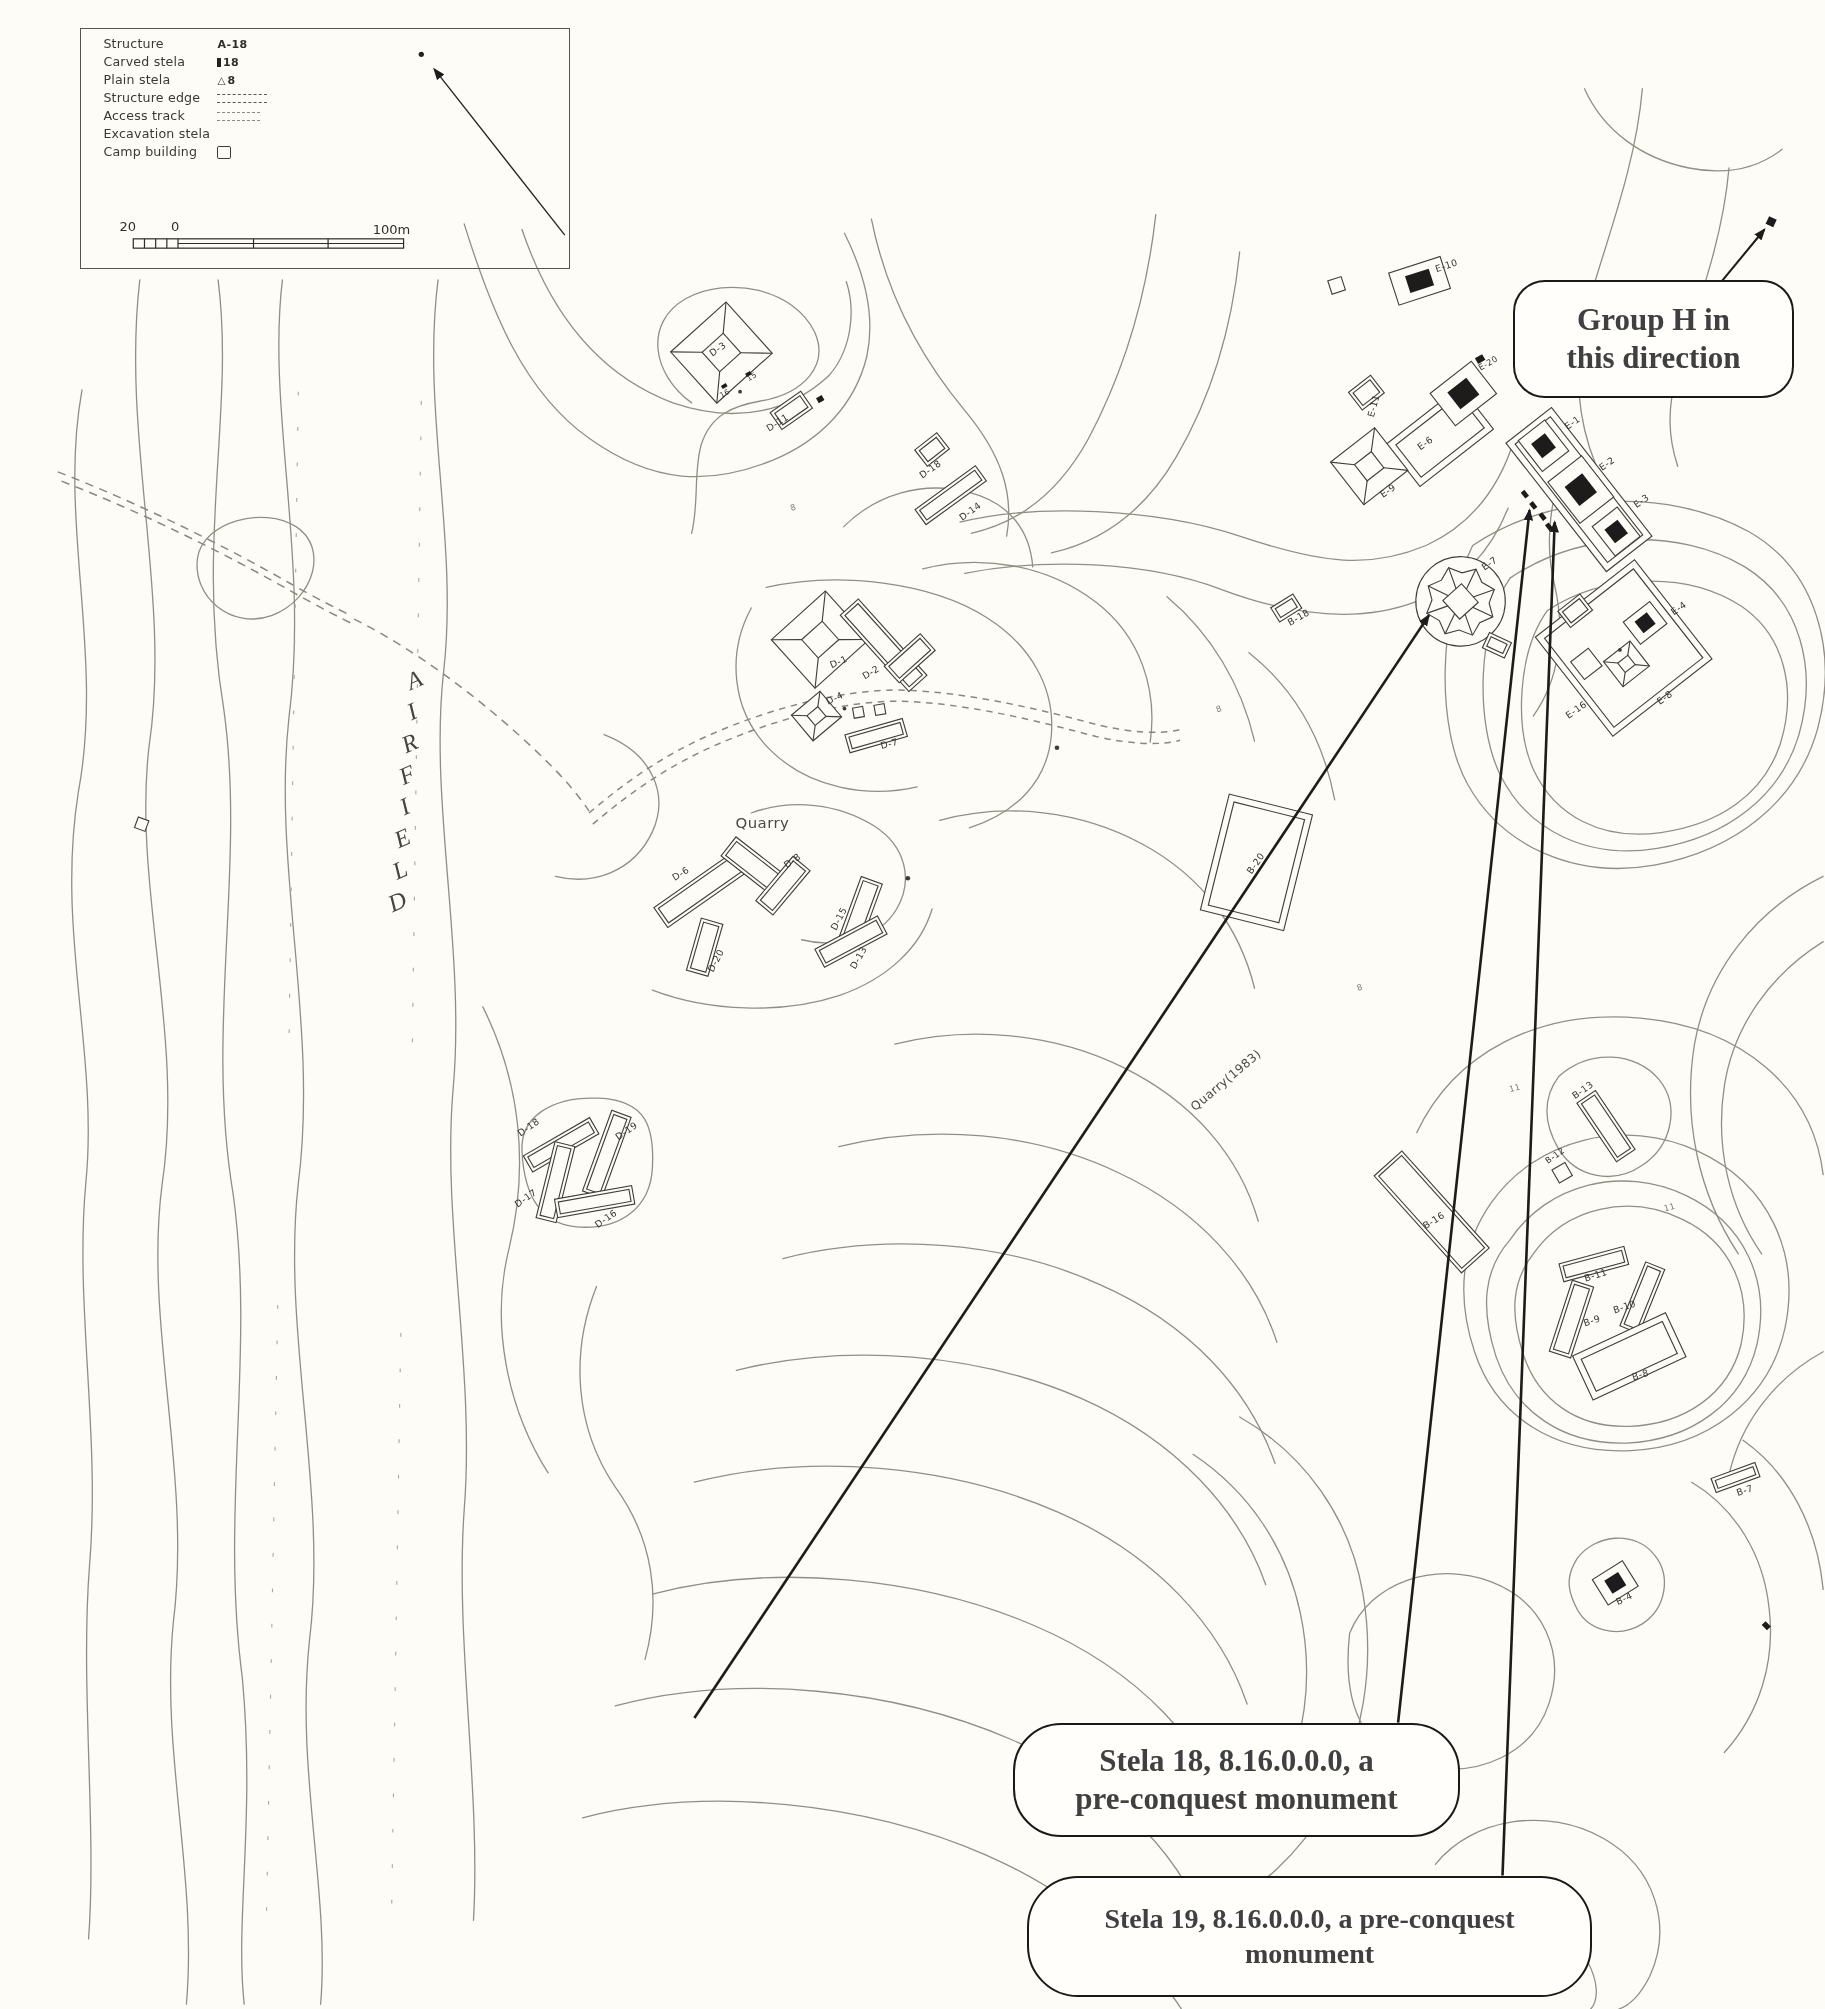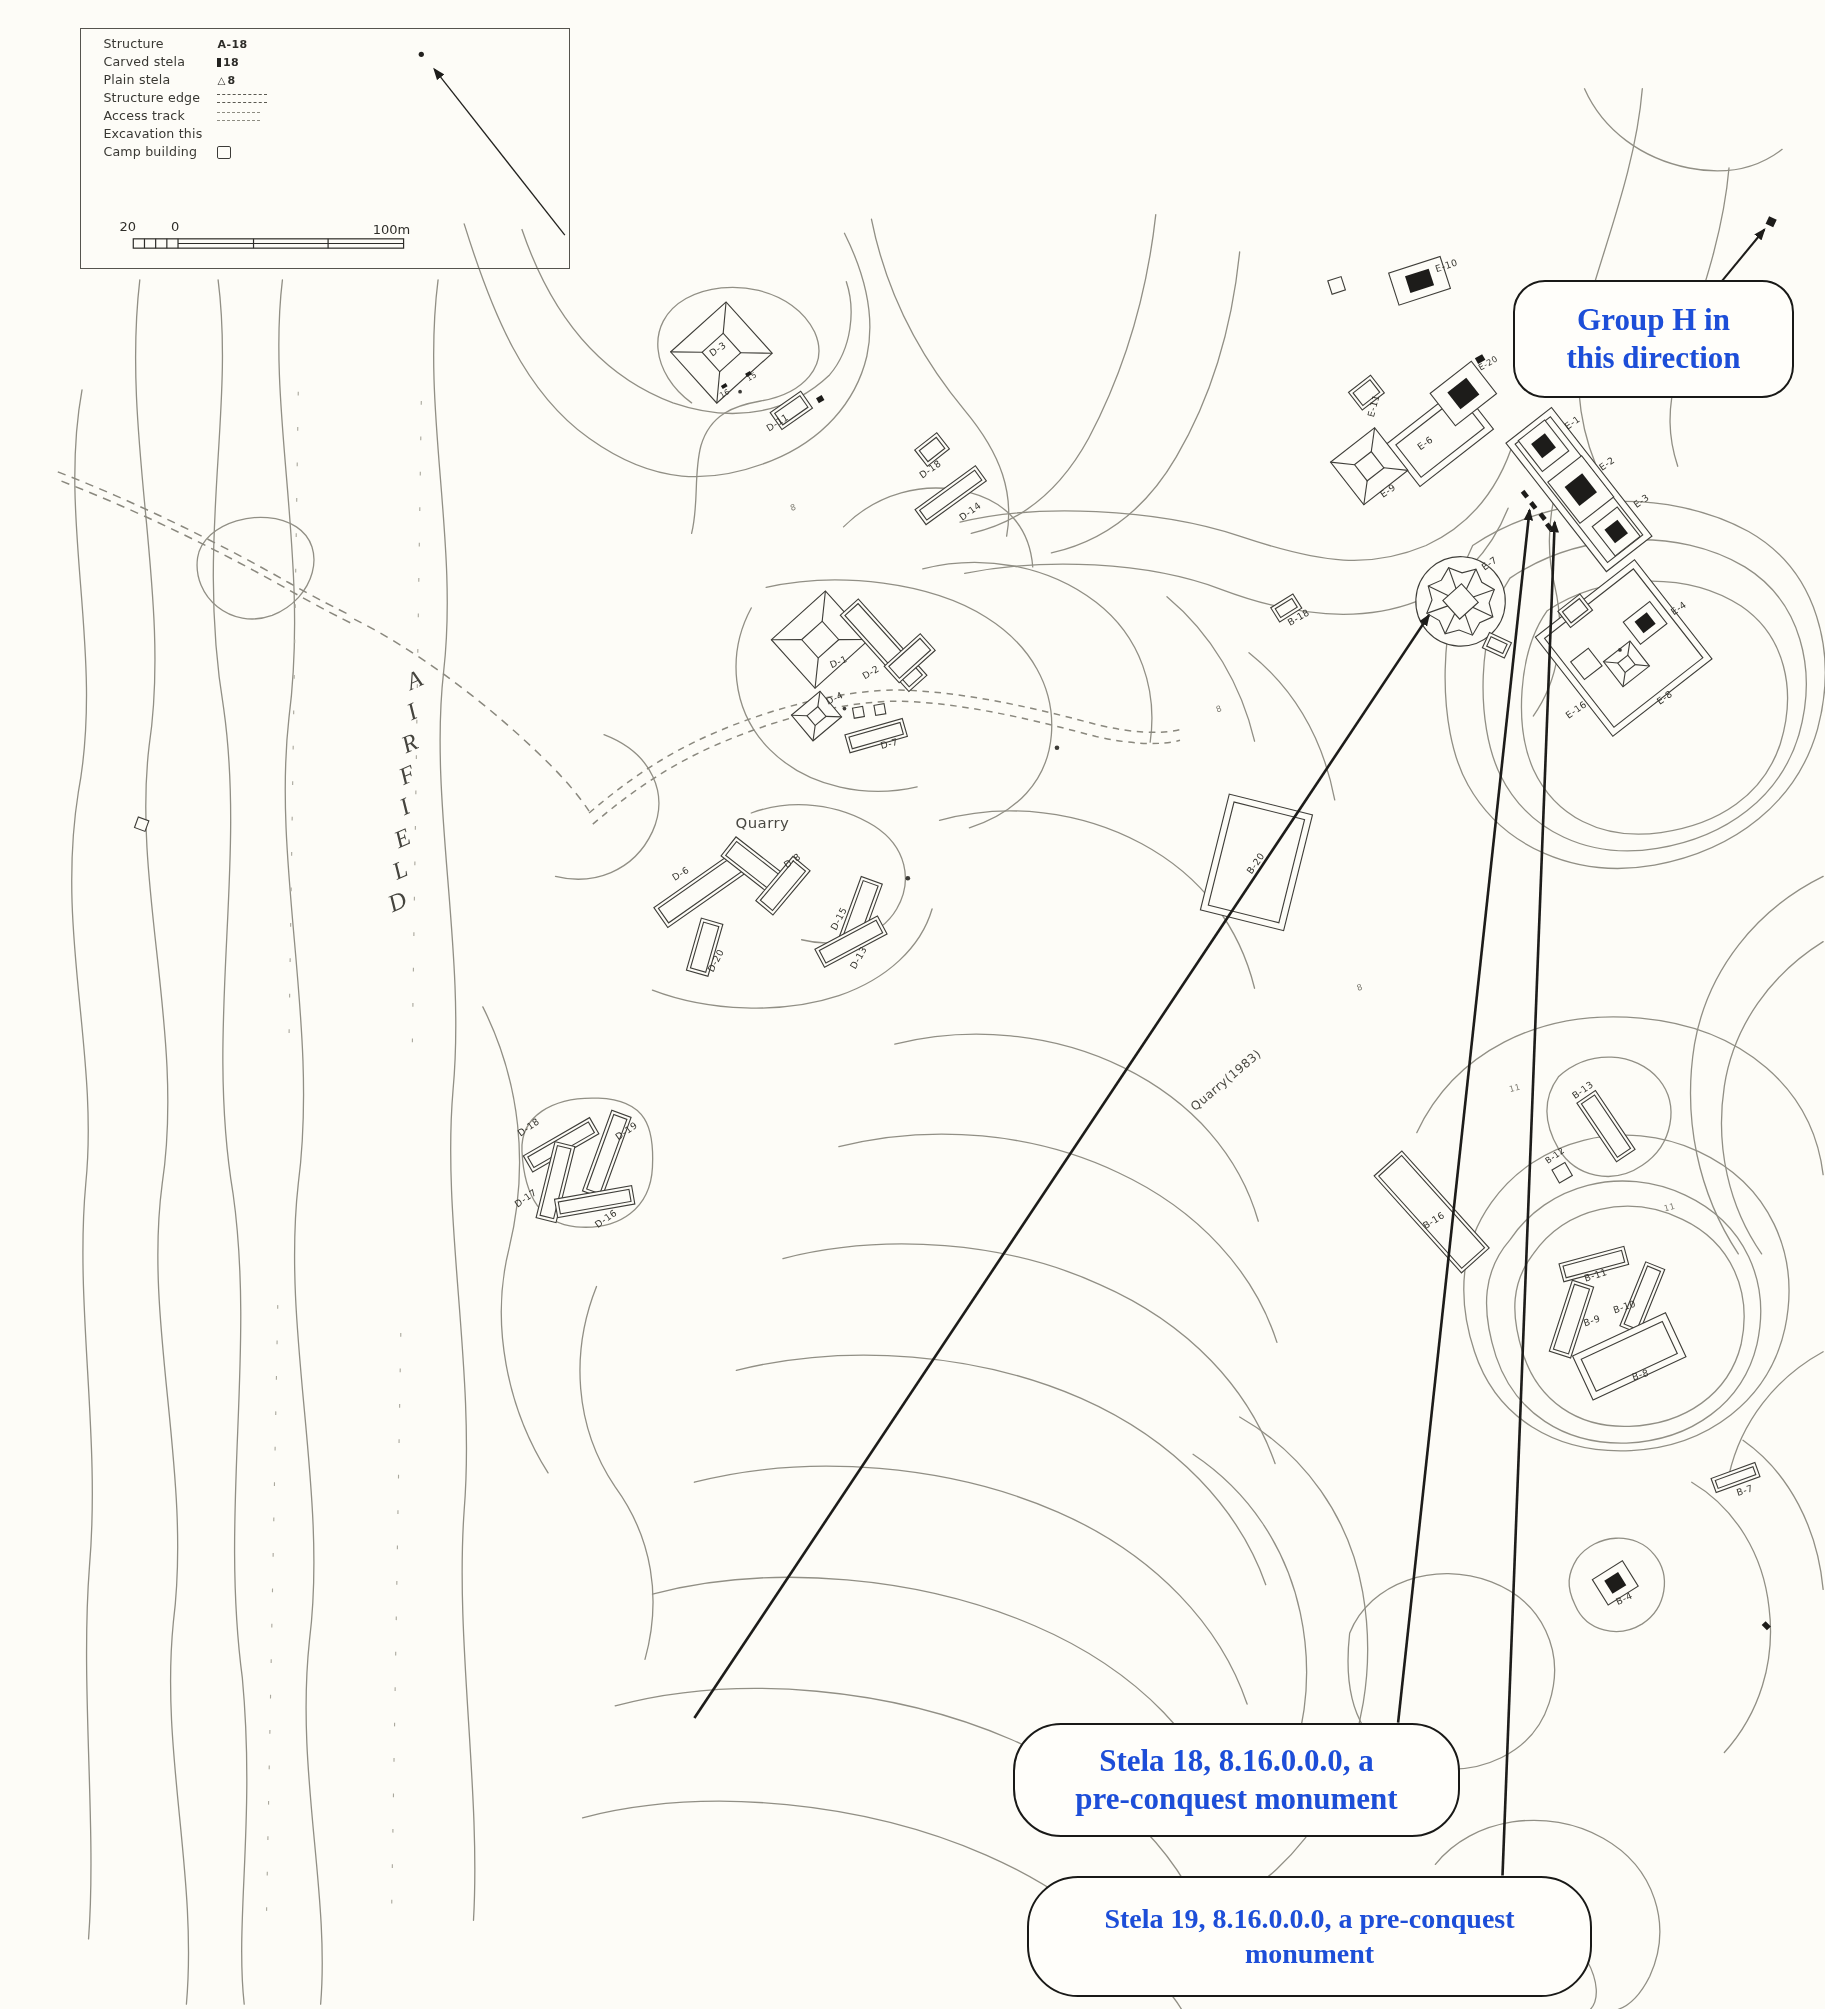--- a/index.html
+++ b/index.html
@@ -2,21 +2,21 @@
 <html style="font-size:15px"><head>
 <meta charset="utf-8">
 <style>
   html,body{margin:0;padding:0;background:#e8e6df;}
   #page{position:relative;width:1825px;height:2010px;background:#fdfcf7;overflow:hidden;
         font-family:"DejaVu Sans",sans-serif;}
   #mapsvg{position:absolute;left:0;top:0;}
   
   .callout{position:absolute;display:flex;flex-direction:column;align-items:center;justify-content:center;
            background:#fffefa;border:2.3px solid #191917;text-align:center;
-           font-family:"Liberation Serif",serif;font-weight:bold;color:#1d4ed8;line-height:1.22;}
+           font-family:"Liberation Serif",serif;font-weight:bold;color:#404040;line-height:1.22;}
   #co-grouph {left:1513px;top:280px;width:277px;height:114px;font-size:31px;border-radius:32px;}
   #co-evii   {left:39px;  top:1717px;width:676px;height:147px;font-size:31px;border-radius:37px;}
   #co-st18   {left:1013px;top:1723px;width:443px;height:110px;font-size:31px;border-radius:48px;}
   #co-st19   {left:1027px;top:1876px;width:561px;height:117px;font-size:28px;border-radius:51px;}
   
   #legend{position:absolute;left:80px;top:28px;width:488px;height:239px;
           border:1.3px solid #55544e;color:#3a3934;background:transparent;}
   .lrow{display:flex;height:18px;margin-left:22.4px;font-size:12.6px;letter-spacing:0.2px;}
   .lrow:first-child{margin-top:6.5px;}
   .llab{width:114px;white-space:nowrap;}
@@ -507,21 +507,21 @@
           <span class="dash2"></span>
         </span>
     </div>
     <div class="lrow">
       <span class="llab">Access track</span>
       <span class="lsym">
           <span class="dash2 lt"></span>
         </span>
     </div>
     <div class="lrow">
-      <span class="llab">Excavation this</span>
+      <span class="llab">Excavation stela</span>
     </div>
     <div class="lrow">
       <span class="llab">Camp building</span>
       <span class="lsym">
           <span class="campsq"></span>
         </span>
     </div>
   </div>
 
   <div class="callout" id="co-grouph">

